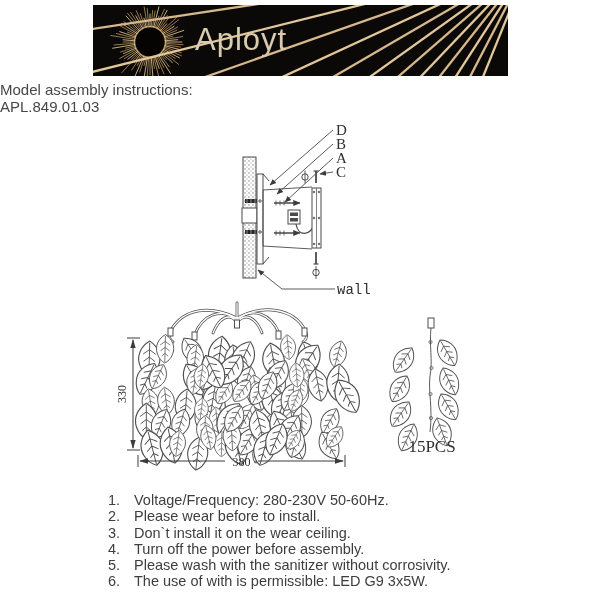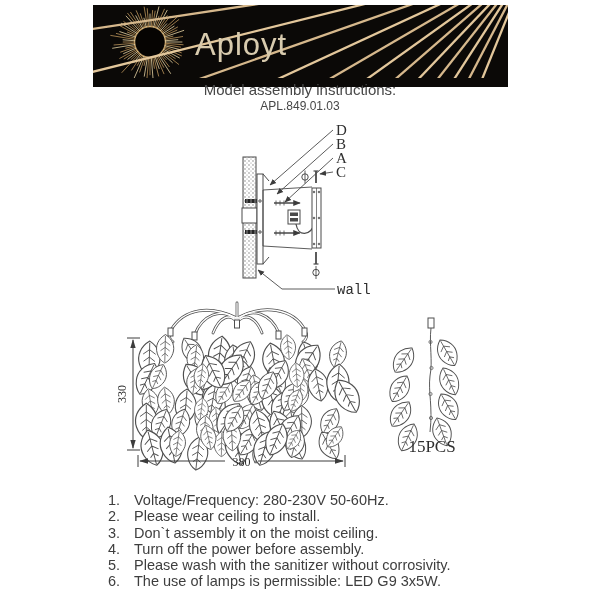--- a/index.html
+++ b/index.html
@@ -1,26 +1,26 @@
 <!DOCTYPE html>
 <html><head>
 <meta charset="utf-8">
 <style>
   html,body{margin:0;padding:0;background:#fff;}
   .page{position:relative;width:600px;height:600px;background:#ffffff;overflow:hidden;
         font-family:"Liberation Sans",sans-serif;}
   
-  .banner{position:absolute;left:93px;top:5px;width:415px;height:82px;background:#0b0907;overflow:hidden;}
+  .banner{position:absolute;left:93px;top:5px;width:415px;height:71px;background:#0b0907;overflow:hidden;}
   .banner svg{position:absolute;left:0;top:0;}
   .brand{position:absolute;left:102px;top:50%;transform:translateY(-54%);
          font-size:31px;letter-spacing:1px;color:#d8cbae;font-weight:400;}
   
-  .titleblock{position:absolute;left:0;top:81px;width:600px;text-align:center;color:#474747;}
+  .titleblock{position:absolute;left:0;top:81px;width:600px;text-align:left;color:#474747;}
   .titleblock .t1{font-size:15px;line-height:17px;}
-  .titleblock .t2{font-size:12px;line-height:17px;}
+  .titleblock .t2{font-size:15px;line-height:17px;}
   
   .art{position:absolute;left:0;top:0;width:600px;height:600px;}
   
   .instructions{position:absolute;left:108px;top:492px;width:420px;color:#3e3e3e;}
   .ins-row{display:flex;font-size:14.5px;line-height:16.3px;}
   .ins-num{width:26px;flex:0 0 26px;}
   .ins-text{flex:1;}
   text{font-family:"Liberation Serif",serif;}
   .monolabel{font-family:"Liberation Mono",monospace;}
 </style>
@@ -386,32 +386,32 @@
     </g>
   </svg>
 
   <div class="instructions">
     <div class="ins-row">
       <span class="ins-num">1.</span>
       <span class="ins-text">Voltage/Frequency: 280-230V 50-60Hz.</span>
     </div>
     <div class="ins-row">
       <span class="ins-num">2.</span>
-      <span class="ins-text">Please wear ceiling to install.</span>
+      <span class="ins-text">Please wear before to install.</span>
     </div>
     <div class="ins-row">
       <span class="ins-num">3.</span>
-      <span class="ins-text">Don`t assembly it on the moist ceiling.</span>
+      <span class="ins-text">Don`t install it on the wear ceiling.</span>
     </div>
     <div class="ins-row">
       <span class="ins-num">4.</span>
       <span class="ins-text">Turn off the power before assembly.</span>
     </div>
     <div class="ins-row">
       <span class="ins-num">5.</span>
       <span class="ins-text">Please wash with the sanitizer without corrosivity.</span>
     </div>
     <div class="ins-row">
       <span class="ins-num">6.</span>
-      <span class="ins-text">The use of lamps is permissible: LED G9 3x5W.</span>
+      <span class="ins-text">The use of with is permissible: LED G9 3x5W.</span>
     </div>
   </div>
 </div>
 
 </body></html>

